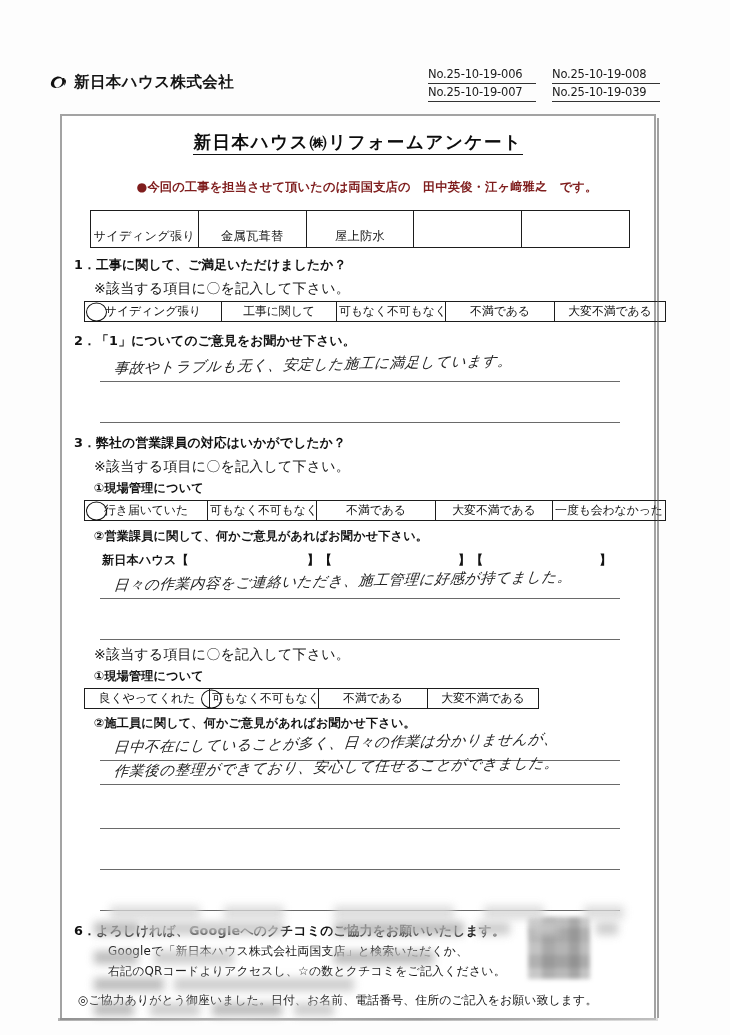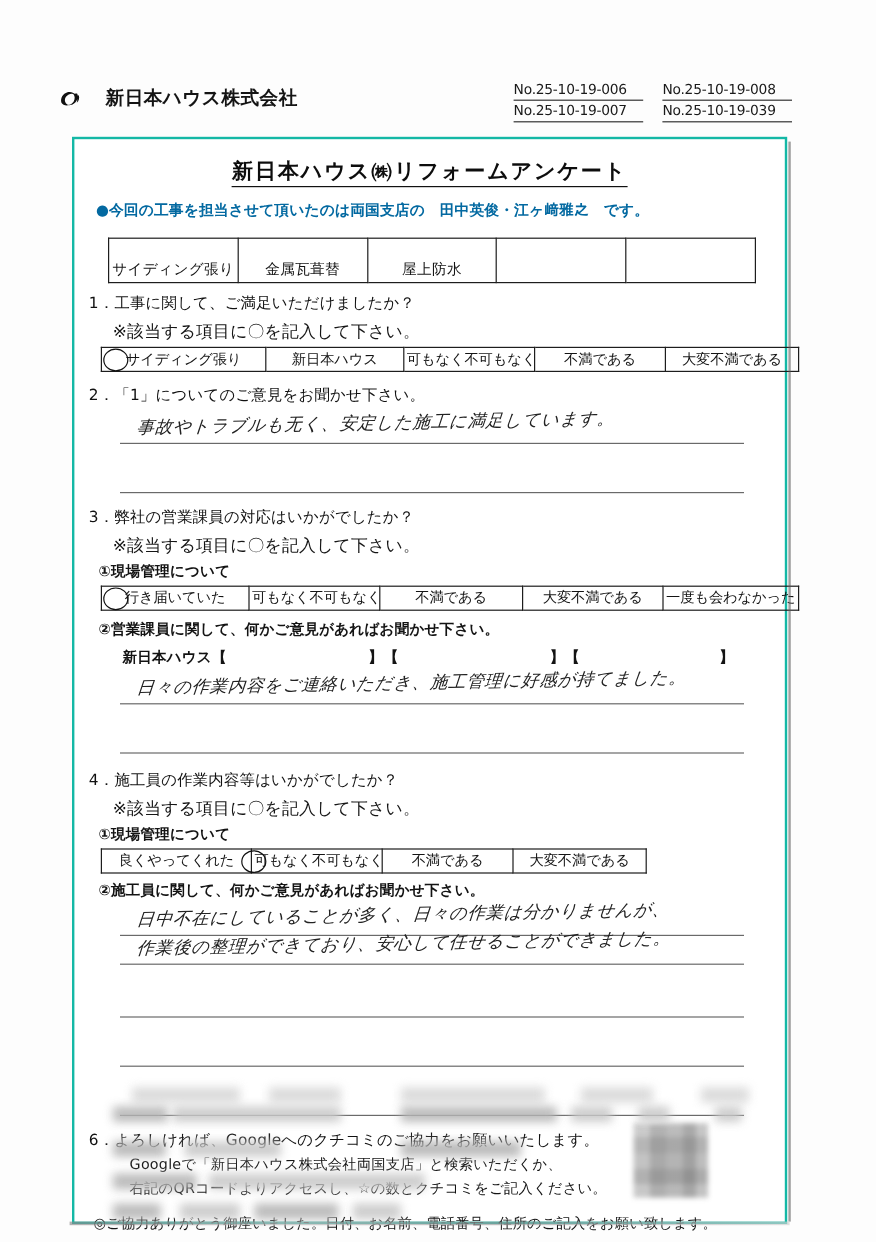--- a/index.html
+++ b/index.html
@@ -24,21 +24,21 @@
   .hdr {
     position: absolute;
     left: 0; top: 0;
     width: 730px; height: 112px;
   }
   .logo-wrap {
     position: absolute;
     left: 48px; top: 72px;
     display: flex;
     align-items: center;
-    gap: 19px;
+    gap: 5px;
     text-align: right;
   }
   .logo-mark {
     width: 21px; height: 21px;
     position: relative;
     flex: 0 0 auto;
   }
   .logo-mark svg { display: block; }
   .logo-text {
     font-size: 15.5px;
@@ -62,21 +62,21 @@
     line-height: 16px;
     white-space: nowrap;
     letter-spacing: -0.2px;
   }
 
   
   .frame {
     position: absolute;
     left: 60px; top: 114px;
     width: 596px; height: 906px;
-    border: 2px solid #14b8a6;
+    border: 2px solid #a3a3a3;
     background: #fff;
     box-sizing: border-box;
   }
   .frame::after {
     content: "";
     position: absolute;
     right: -5px; top: 2px;
     width: 2px; height: 900px;
     background: #555;
     opacity: .55;
@@ -96,25 +96,26 @@
     font-size: 17.5px;
     font-weight: bold;
     letter-spacing: 1.6px;
     color: #0d0d0d;
   }
   .doc-title span {
     border-bottom: 1.6px solid #111;
     padding-bottom: 2px;
   }
   .lead {
-    margin: 13px 0 0 18px;
+    margin: 25px 0 0 18px;
     font-size: 12.3px;
     font-weight: bold;
     letter-spacing: 0.1px;
-    color: #0369a1;
+    color: #7f1d1d;
+    text-align: center;
   }
 
   
   .worktable {
     margin: 14px 0 0 28px;
     width: 540px;
     border-collapse: collapse;
     table-layout: fixed;
   }
   .worktable td {
@@ -124,32 +125,32 @@
     vertical-align: bottom;
     padding-bottom: 2px;
     font-size: 12.2px;
     letter-spacing: 0.3px;
     color: #141414;
   }
 
   .q {
     margin: 9px 0 0 12px;
     font-size: 12.8px;
-    font-weight: normal;
+    font-weight: bold;
     letter-spacing: 0.2px;
     color: #111;
   }
   .note {
     margin: 6px 0 0 32px;
     font-size: 14px;
     letter-spacing: 0.2px;
     color: #151515;
   }
   .sub {
-    margin: 4px 0 0 20px;
+    margin: 4px 0 0 32px;
     font-size: 12.1px;
     font-weight: bold;
     letter-spacing: 0.2px;
     color: #131313;
   }
 
   .opts {
     margin: 3px 0 0 22px;
     border-collapse: collapse;
     table-layout: fixed;
@@ -332,21 +333,21 @@
         <span>1．</span><span>工事に関して、ご満足いただけましたか？</span>
       </div>
       <div class="note">※該当する項目に〇を記入して下さい。</div>
       <table class="opts t1">
         <tbody>
             <tr>
           <td style="width:132px">
             <span class="mark-circle"></span>
             <span>サイディング張り</span>
           </td>
-          <td style="width:110px"><span>新日本ハウス</span></td>
+          <td style="width:110px"><span>工事に関して</span></td>
           <td style="width:104px"><span>可もなく不可もなく</span></td>
           <td style="width:104px"><span>不満である</span></td>
           <td style="width:106px"><span>大変不満である</span></td>
         </tr>
       </tbody>
         </table>
 
       <div class="q" style="margin-top:11px">
         <span>2．</span><span>「1」についてのご意見をお聞かせ下さい。</span>
       </div>
@@ -390,23 +391,20 @@
         <span class="brk">】</span>
       </div>
 
       <div class="wline" style="margin-top:6px">
         <span class="hw">日々の作業内容をご連絡いただき、施工管理に好感が持てました。</span>
       </div>
       <div class="wline blank" style="margin-top:17px">
         
       </div>
 
-      <div class="q" style="margin-top:14px">
-        <span>4．</span><span>施工員の作業内容等はいかがでしたか？</span>
-      </div>
       <div class="note">※該当する項目に〇を記入して下さい。</div>
       <div class="sub">①現場管理について</div>
       <table class="opts t4">
         <tbody>
             <tr>
           <td style="width:120px"><span>良くやってくれた</span></td>
           <td style="width:104px">
             <span class="mark-circle edge"></span>
             <span>可もなく不可もなく</span>
           </td>

